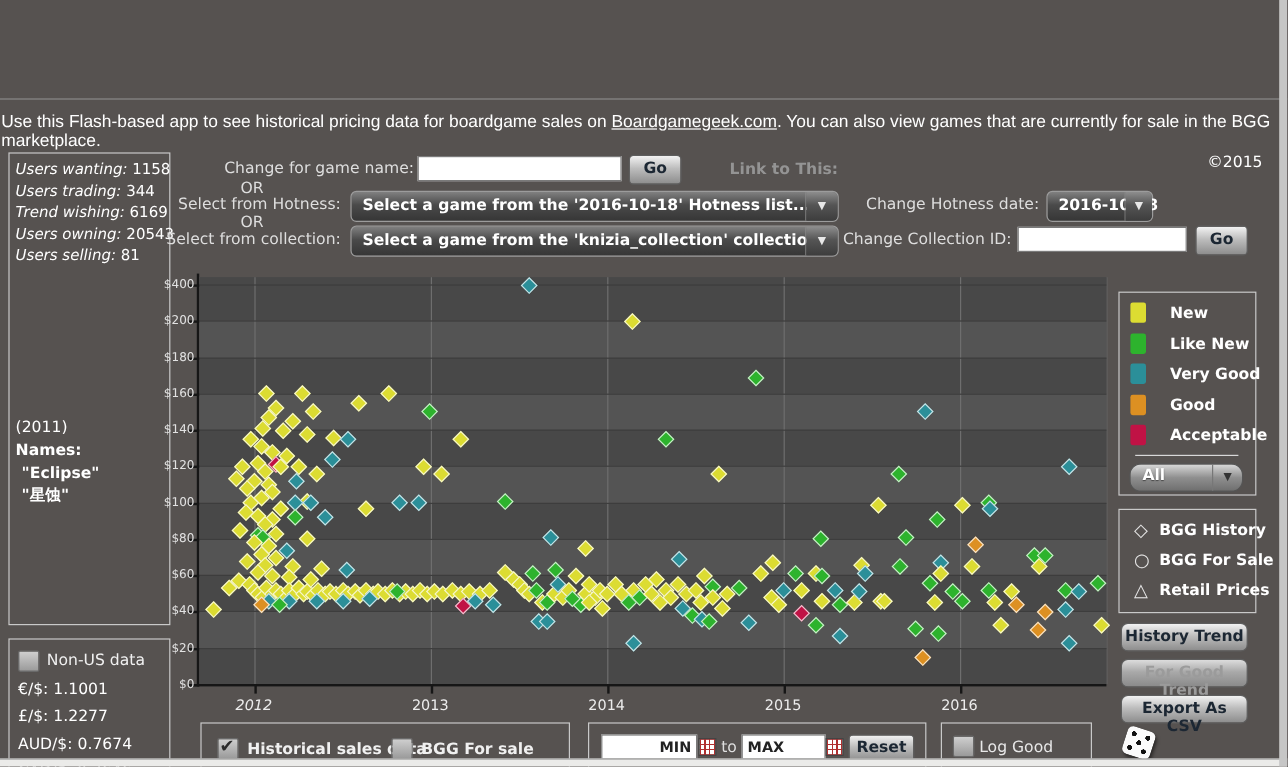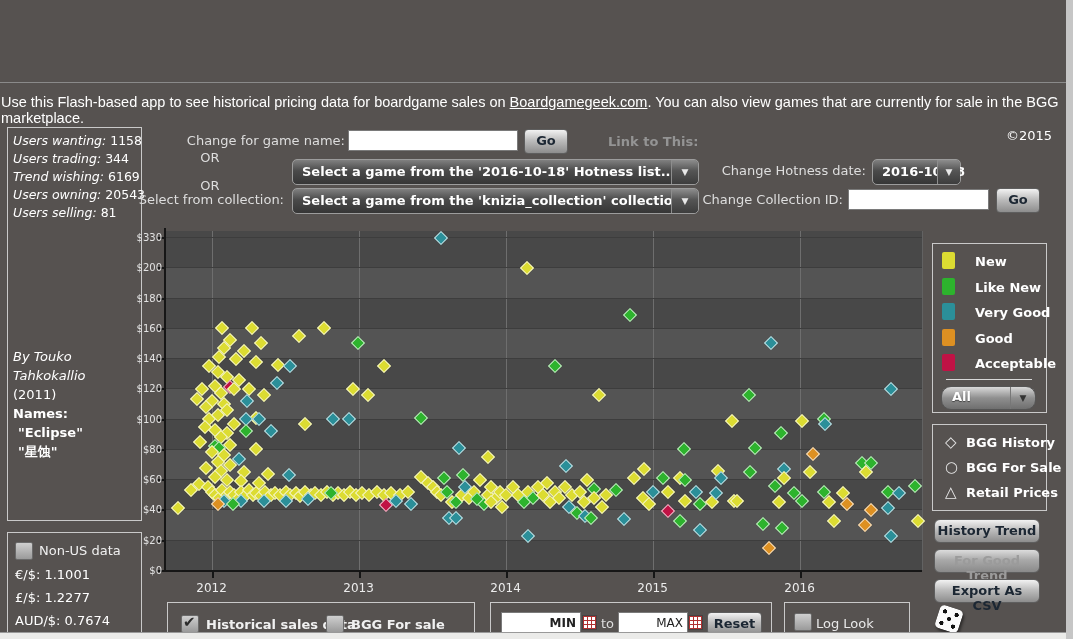--- a/index.html
+++ b/index.html
@@ -111,21 +111,20 @@
 
   <div class="abs panel stats">
     <div id="stats-list" style="padding-top:2px;">
         <div class="stat-line"><span class="lbl">Users wanting: </span><span>1158</span></div>
         <div class="stat-line"><span class="lbl">Users trading: </span><span>344</span></div>
         <div class="stat-line"><span class="lbl">Trend wishing: </span><span>6169</span></div>
         <div class="stat-line"><span class="lbl">Users owning: </span><span>20543</span></div>
         <div class="stat-line"><span class="lbl">Users selling: </span><span>81</span></div>
       </div>
     <div class="abs credit-block" style="left:5px;top:219px;">
-      <div class="it">By Touko Tahkokallio</div>
       <div>(2011)</div>
       <div class="b">Names:</div>
       <div class="b" style="padding-left:5px;">"Eclipse"</div>
       <div class="b" style="padding-left:5px;">"星蚀"</div>
     </div>
   </div>
 
 
   <div class="abs panel currency">
     <div class="abs checkbox" style="left:7px;top:9px;"></div>
@@ -139,20 +138,21 @@
   </div>
 
   <div class="abs flabel" style="left:160px;top:133px;width:185px;">Change for game name:</div>
   <input class="abs white-input" style="left: 348px; top: 130px; width: 160px; height: 19px;">
   <div class="abs btn" style="left:524px;top:129px;width:42px;height:20px;padding-top:3px;">Go</div>
   <div class="abs flabel gray" style="left:608px;top:134px;text-align:left;">Link to This:</div>
   <div class="abs" style="left:1006px;top:128px;color:#fff;font:13px 'DejaVu Sans',sans-serif;">©2015</div>
 
   <div class="abs flabel" style="left:160px;top:150px;width:100px;text-align:center;">OR</div>
 
+  <div class="abs flabel" style="left:100px;top:163px;width:184px;">Select from Hotness:</div>
   <div class="abs dd" style="left:292px;top:159px;width:405px;height:24px;">
     <span class="txt">Select a game from the '2016-10-18' Hotness list...</span>
     <span class="arrow">▼</span>
   </div>
   <div class="abs flabel" style="left:700px;top:163px;width:166px;">Change Hotness date:</div>
   <div class="abs dd" style="left:872px;top:159px;width:87px;height:24px;">
     <span class="txt">2016-10-18</span>
     <span class="arrow" style="width:22px;">▼</span>
   </div>
 
@@ -439,21 +439,21 @@
         <div class="pt" title="Like New $71" style="left: 699.63px; top: 227.049px; background: rgb(45, 179, 45);"></div>
         <div class="pt" title="Good $40" style="left: 699.63px; top: 273.964px; background: rgb(221, 144, 34);"></div>
         <div class="pt" title="Like New $52" style="left: 717.27px; top: 255.804px; background: rgb(45, 179, 45);"></div>
         <div class="pt" title="Very Good $41" style="left: 717.27px; top: 272.451px; background: rgb(43, 143, 153);"></div>
         <div class="pt" title="Very Good $23" style="left: 720.21px; top: 299.692px; background: rgb(43, 143, 153);"></div>
         <div class="pt" title="Very Good $51" style="left: 727.56px; top: 257.317px; background: rgb(43, 143, 153);"></div>
         <div class="pt" title="Like New $56" style="left: 743.73px; top: 249.75px; background: rgb(45, 179, 45);"></div>
         <div class="pt" title="New $33" style="left: 746.67px; top: 284.558px; background: rgb(220, 220, 50);"></div>
       </div>
   <div class="xtick" style="left: 85.57px;"></div>
-      <div class="xlab" style="left: 63.57px;">2012</div>
+      <div class="xlab" style="left: 63.57px; font-style: italic;">2012</div>
       <div class="xtick" style="left: 232.57px;"></div>
       <div class="xlab" style="left: 210.57px;">2013</div>
       <div class="xtick" style="left: 379.57px;"></div>
       <div class="xlab" style="left: 357.57px;">2014</div>
       <div class="xtick" style="left: 526.57px;"></div>
       <div class="xlab" style="left: 504.57px;">2015</div>
       <div class="xtick" style="left: 673.57px;"></div>
       <div class="xlab" style="left: 651.57px;">2016</div>
       <div class="ytick" style="top: 345px;"></div>
       <div class="ylab" style="top: 340px;">$0</div>
@@ -471,21 +471,21 @@
       <div class="ylab" style="top: 158.393px;">$120</div>
       <div class="ytick" style="top: 133.125px;"></div>
       <div class="ylab" style="top: 128.125px;">$140</div>
       <div class="ytick" style="top: 102.857px;"></div>
       <div class="ylab" style="top: 97.8571px;">$160</div>
       <div class="ytick" style="top: 72.5893px;"></div>
       <div class="ylab" style="top: 67.5893px;">$180</div>
       <div class="ytick" style="top: 42.3214px;"></div>
       <div class="ylab" style="top: 37.3214px;">$200</div>
       <div class="ytick" style="top: 12.0536px;"></div>
-      <div class="ylab" style="top: 7.05357px;">$330</div>
+      <div class="ylab" style="top: 7.05357px;">$400</div>
     </div>
 
   <div class="abs panel legend">
     <div id="cond-items">
         <div class="leg-item" style="top: 8px;">
           <span class="leg-sw" style="background: rgb(220, 220, 50);"></span>
           <span class="leg-txt">New</span>
         </div>
         <div class="leg-item" style="top: 33.5px;">
           <span class="leg-sw" style="background: rgb(45, 179, 45);"></span>
@@ -534,25 +534,25 @@
       </div>
     <div class="abs cblabel" style="left:38px;top:14px;">Historical sales data</div>
     <div class="abs checkbox" style="left:158px;top:12px;"></div>
     <div class="abs cblabel" style="left:183px;top:14px;">BGG For sale</div>
   </div>
 
   <div class="abs panel" style="left:490px;top:602px;width:280px;height:40px;">
     <input class="abs white-input" style="left: 10px; top: 9px; width: 70px; height: 19px; text-align: right; font-weight: bold;" value="MIN">
     <div class="abs calicon" style="left:91px;top:12px;"></div>
     <div class="abs flabel" style="left:110px;top:13px;text-align:left;">to</div>
-    <input class="abs white-input" style="left: 127px; top: 9px; width: 60px; height: 19px; text-align: right; font-weight: normal;" value="MAX">
+    <input class="abs white-input" style="left: 127px; top: 9px; width: 60px; height: 19px; text-align: left; font-weight: bold;" value="MAX">
     <div class="abs calicon" style="left:197px;top:12px;"></div>
     <div class="abs btn" style="left:216px;top:9px;width:53px;height:18px;padding-top:3px;">Reset</div>
   </div>
 
   <div class="abs panel" style="left:784px;top:602px;width:124px;height:40px;">
     <div class="abs checkbox" style="left:9px;top:10px;"></div>
-    <div class="abs cblabel" style="left:31px;top:13px;font-weight:normal;color:#e8e8e8;">Log Look</div>
+    <div class="abs cblabel" style="left:31px;top:13px;font-weight:normal;color:#e8e8e8;">Log Good</div>
   </div>
 
   <div class="abs strip-bottom"></div>
   <div class="abs strip-right"></div>
 </div>
 
 </body></html>

